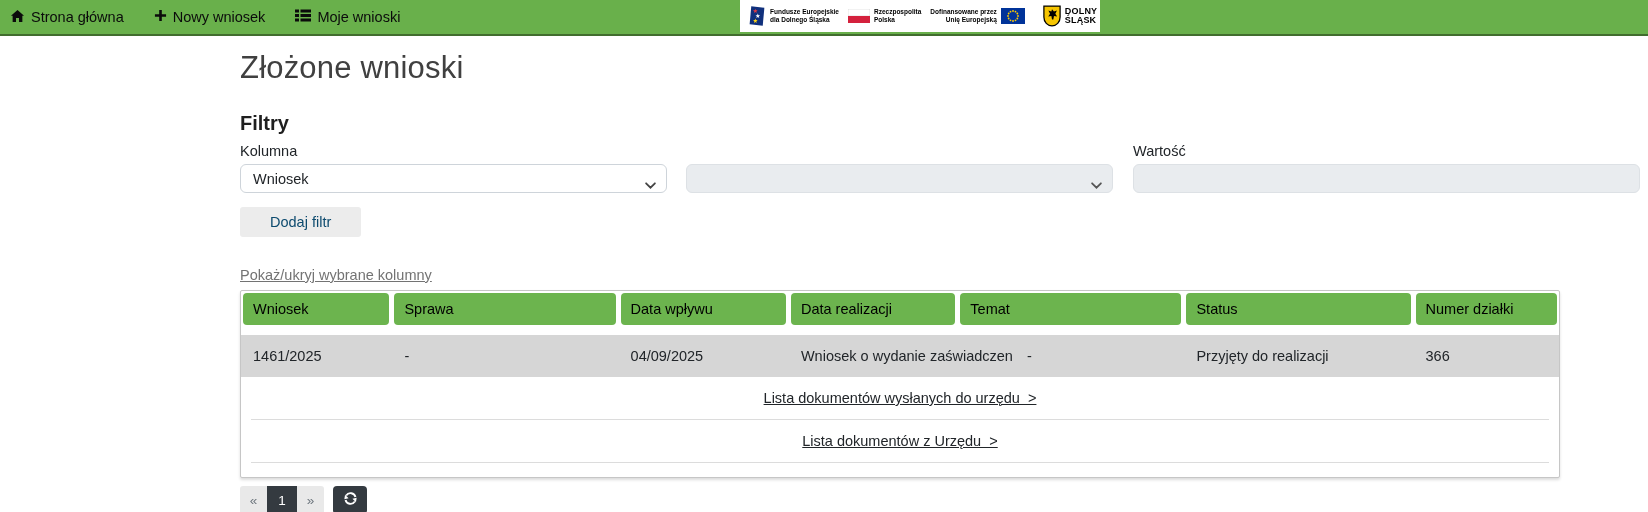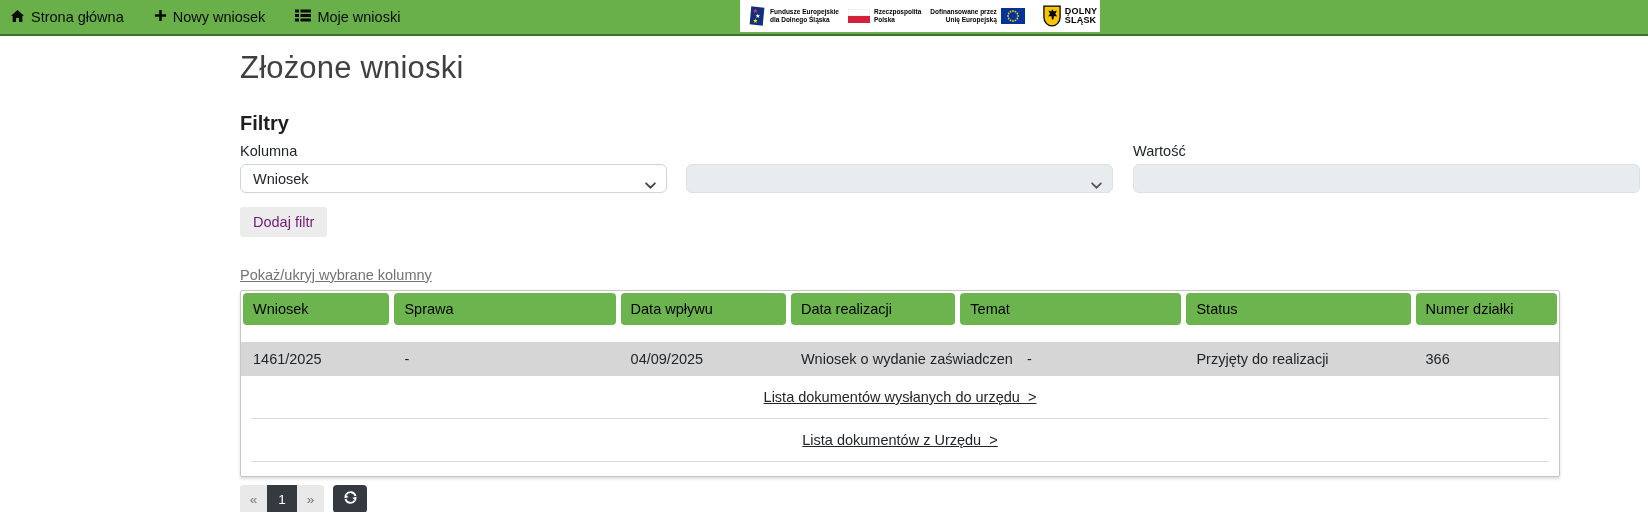--- a/index.html
+++ b/index.html
@@ -46,41 +46,41 @@
     font-size:14.5px; color:#212529; cursor:pointer;
   }
   .control.disabled { background:#e9ecef; border-color:#dde1e5; cursor:default; }
   .chevron { position:absolute; right:10px; top:11px; }
   .text-input {
     width:100%; height:29px; border:1px solid #dde1e5; border-radius:6px;
     background:#e9ecef; padding:0 10px; font-size:14.5px; font-family:inherit;
   }
   .btn-add {
     margin-top:14px; display:inline-block; background:#ececec; border:none;
-    border-radius:3px; padding:7px 13px; font-size:14.5px; color:#701a75;
+    border-radius:3px; padding:7px 30px; font-size:14.5px; color:#0c4a6e;
     font-family:inherit; cursor:pointer;text-align:right;
   }
   .toggle-link {
     display:inline-block; margin-top:30px; font-size:14.5px;
     color:#737373; text-decoration:underline; cursor:pointer;
   }
   
   .table-box {
     margin-top:6px; width:1320px; border:1px solid #c6c6c6; border-radius:2px;
     box-shadow:0 2px 3px rgba(0,0,0,.14); padding-bottom:14px; background:#fff;
   }
   .thead { display:flex; padding:2px; }
   .th {
     background:#6cb44e; color:#000; border-radius:4px; height:32px;
     display:flex; align-items:center; padding:0 10px; font-size:14.5px;
     margin-right:5px; cursor:pointer; white-space:nowrap; overflow:hidden;
   }
   .data-row {
-    display:flex; align-items:center; background:#d6d6d6; height:34px;
-    margin-top:15px; padding:0 2px; font-size:14.5px; cursor:pointer;
+    display:flex; align-items:center; background:#d6d6d6; height:42px;
+    margin-top:8px; padding:0 2px; font-size:14.5px; cursor:pointer;
   }
   .td { padding:0 10px; margin-right:5px; white-space:nowrap; overflow:hidden; }
   .c0 { width:147px; } .c1 { width:222px; } .c2 { width:166px; }
   .c3 { width:222px; } .c4 { width:165px; } .c5 { width:225px; }
   .c6 { width:142px; margin-right:0; }
   .link-row { height:42px; display:flex; align-items:center; justify-content:center; }
   .doc-link { font-size:14.5px; color:#212529; text-decoration:underline; cursor:pointer; white-space:pre; }
   .divider { height:1px; background:#dcdcdc; margin:0 10px; }
   
   .pagination { margin-top:8px; display:flex; align-items:center; }

